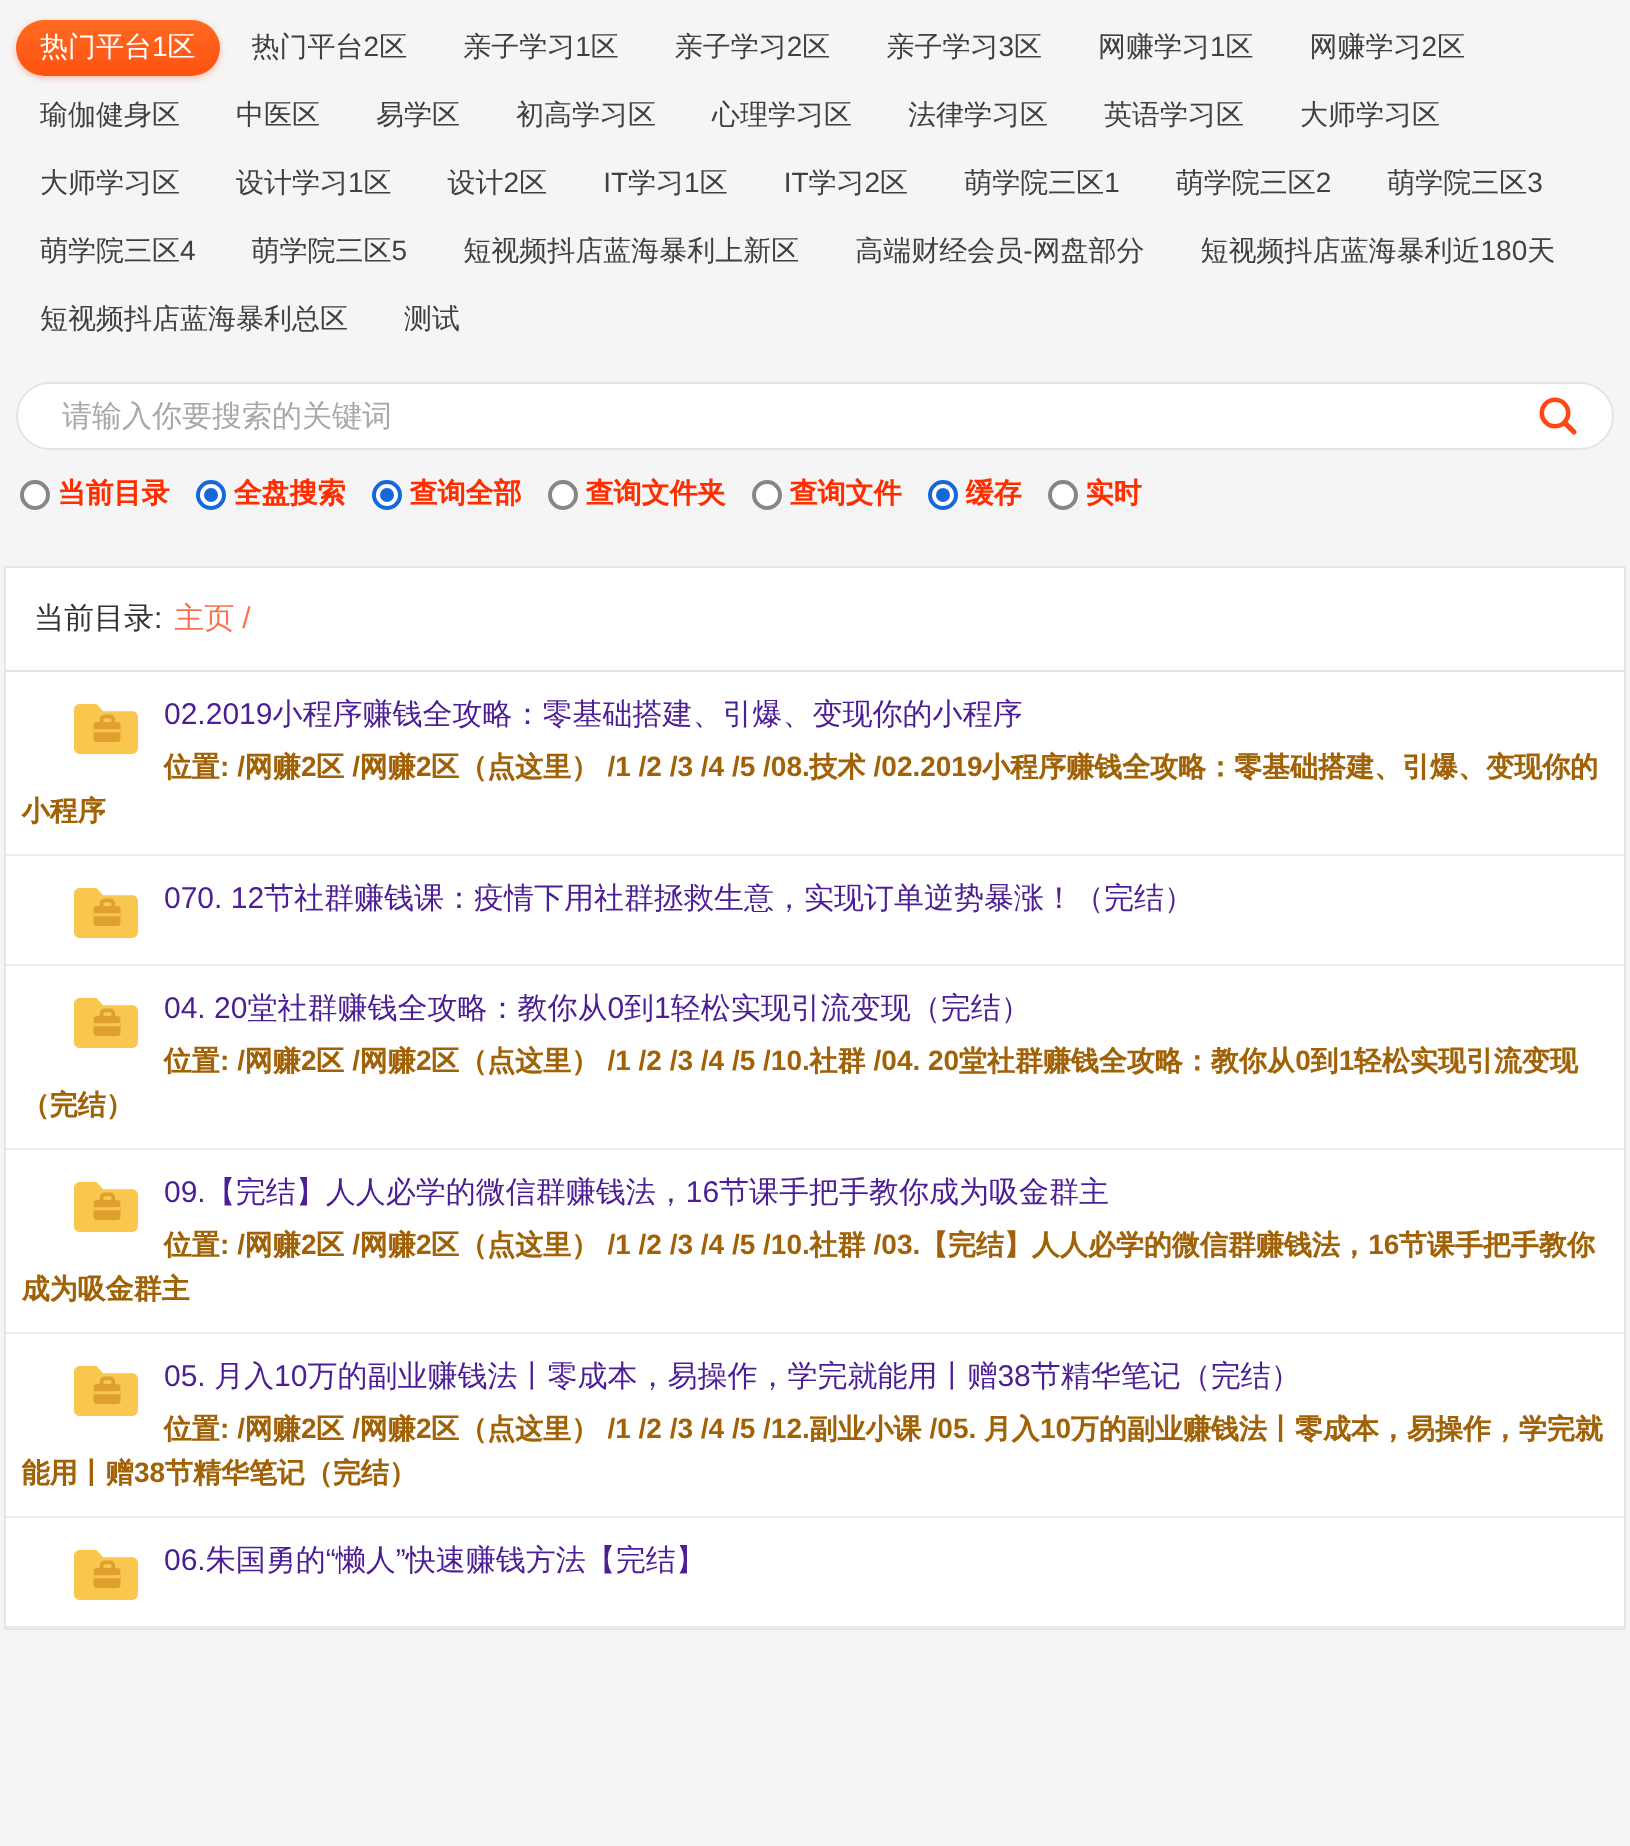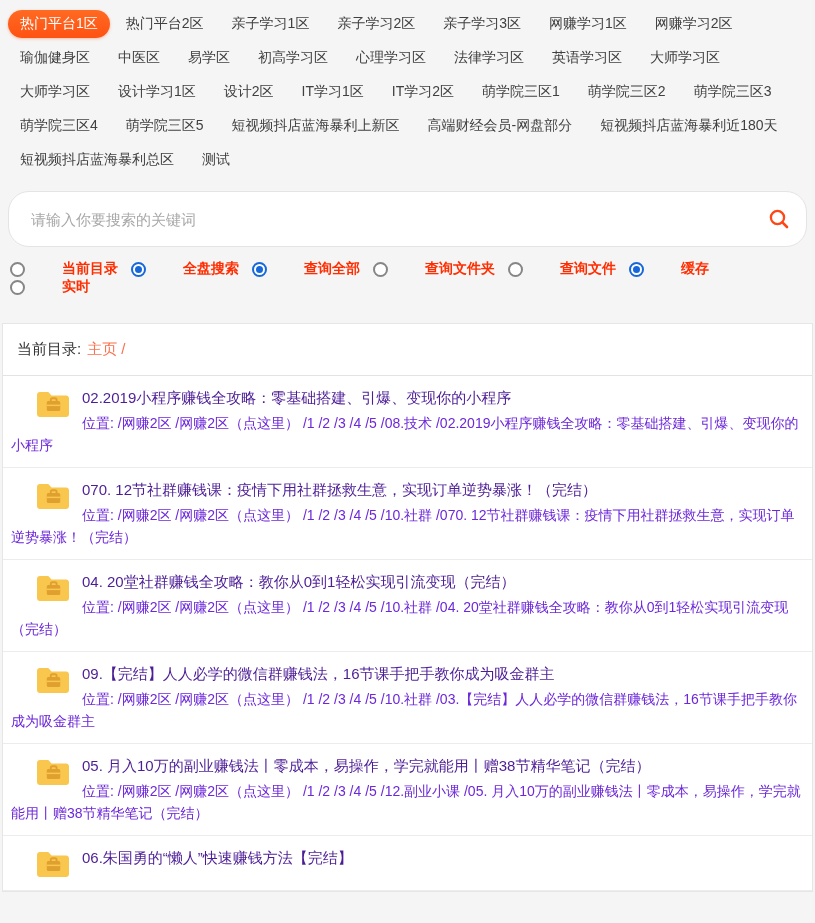--- a/index.html
+++ b/index.html
@@ -29,21 +29,21 @@
     white-space: nowrap;
   }
   .tag.active {
     background: linear-gradient(180deg, #ff6a22, #ff5212);
     color: #ffffff;
     box-shadow: 0 1px 3px rgba(255,82,18,.35);
   }
   
   .searchbar {
     margin: 12px 8px 0 8px;
-    height: 56px;
+    height: 34px;
     background: #ffffff;
     border: 1px solid #e4e4e4;
     border-radius: 21px;
     display: flex;
     align-items: center;
     padding: 0 16px 0 22px;
   }
   .searchbar input {
     flex: 1;
     border: none;
@@ -60,21 +60,20 @@
     margin: 13px 8px 0 10px;
     display: flex;
     align-items: center;
     flex-wrap: wrap;
   }
   .filter {
     display: inline-flex;
     align-items: center;
     margin-right: 13px;
     cursor: pointer;
-    gap: 33px;
   }
   .radio {
     width: 15px;
     height: 15px;
     border: 2px solid #868686;
     border-radius: 50%;
     background: #fff;
     position: relative;
     margin-right: 4px;
     flex: 0 0 auto;
@@ -127,24 +126,25 @@
   .item .title {
     display: block;
     color: #4c1d95;
     font-size: 15px;
     line-height: 23px;
     text-decoration: none;
     cursor: pointer;
   }
   .item .loc {
     margin-top: 3px;
-    color: #6d28d9;
+    color: #a16207;
     font-size: 14px;
     line-height: 22px;
     word-break: break-all;
+    font-weight: bold;
   }
 </style>
 </head>
 <body>
 
 <nav class="tags">
 
 <a class="tag active">热门平台1区</a>
     <a class="tag">热门平台2区</a>
     <a class="tag">亲子学习1区</a>
@@ -235,21 +235,20 @@
         <p class="loc"><span class="loc-label">位置:</span> <span class="loc-path">/网赚2区 /网赚2区（点这里） /1 /2 /3 /4 /5 /08.技术 /02.2019小程序赚钱全攻略：零基础搭建、引爆、变现你的小程序</span></p>
       </div>
       <div class="item">
         <svg class="folder-icon" viewBox="0 0 34 30">
           <path d="M1 6c0-1.7 1.3-3 3-3h8.3l3.2 3.6H30c1.7 0 3 1.3 3 3V25c0 1.7-1.3 3-3 3H4c-1.7 0-3-1.3-3-3z" fill="#f9c64e"></path>
           <path d="M14.8 12.2v-1.4c0-.9.7-1.6 1.6-1.6h2.6c.9 0 1.6.7 1.6 1.6v1.4" fill="none" stroke="#dfa02f" stroke-width="1.9"></path>
           <rect x="10.8" y="12" width="13.4" height="10" rx="1.6" fill="#dfa02f"></rect>
           <rect x="10.8" y="15.6" width="13.4" height="1.5" fill="#f9c64e"></rect>
         </svg>
         <a class="title">070. 12节社群赚钱课：疫情下用社群拯救生意，实现订单逆势暴涨！（完结）</a>
-        <p class="loc"><span class="loc-label">位置:</span> <span class="loc-path">/网赚2区 /网赚2区（点这里） /1 /2 /3 /4 /5 /10.社群 /070. 12节社群赚钱课：疫情下用社群拯救生意，实现订单逆势暴涨！（完结）</span></p>
       </div>
       <div class="item">
         <svg class="folder-icon" viewBox="0 0 34 30">
           <path d="M1 6c0-1.7 1.3-3 3-3h8.3l3.2 3.6H30c1.7 0 3 1.3 3 3V25c0 1.7-1.3 3-3 3H4c-1.7 0-3-1.3-3-3z" fill="#f9c64e"></path>
           <path d="M14.8 12.2v-1.4c0-.9.7-1.6 1.6-1.6h2.6c.9 0 1.6.7 1.6 1.6v1.4" fill="none" stroke="#dfa02f" stroke-width="1.9"></path>
           <rect x="10.8" y="12" width="13.4" height="10" rx="1.6" fill="#dfa02f"></rect>
           <rect x="10.8" y="15.6" width="13.4" height="1.5" fill="#f9c64e"></rect>
         </svg>
         <a class="title">04. 20堂社群赚钱全攻略：教你从0到1轻松实现引流变现（完结）</a>
         <p class="loc"><span class="loc-label">位置:</span> <span class="loc-path">/网赚2区 /网赚2区（点这里） /1 /2 /3 /4 /5 /10.社群 /04. 20堂社群赚钱全攻略：教你从0到1轻松实现引流变现（完结）</span></p>

